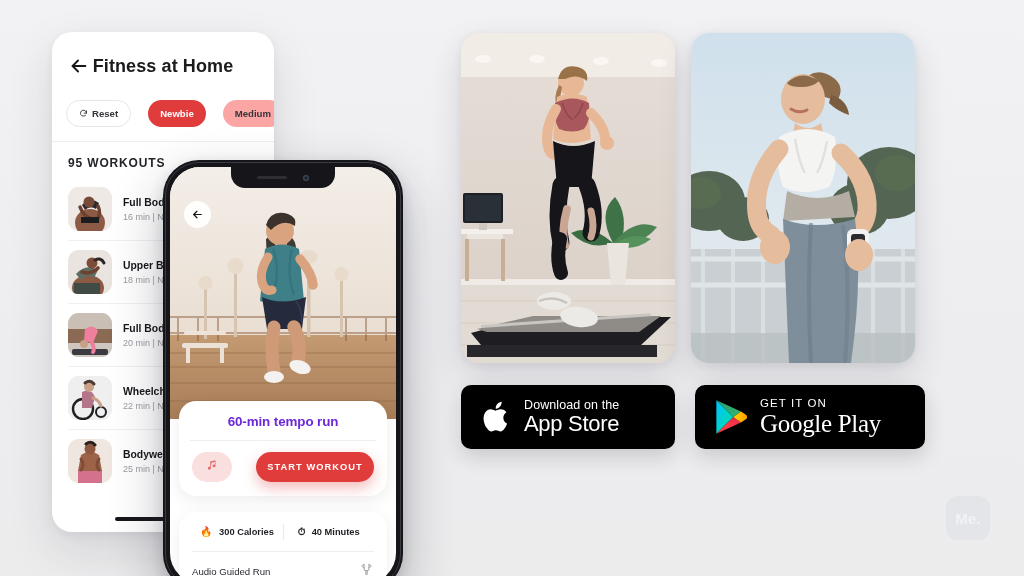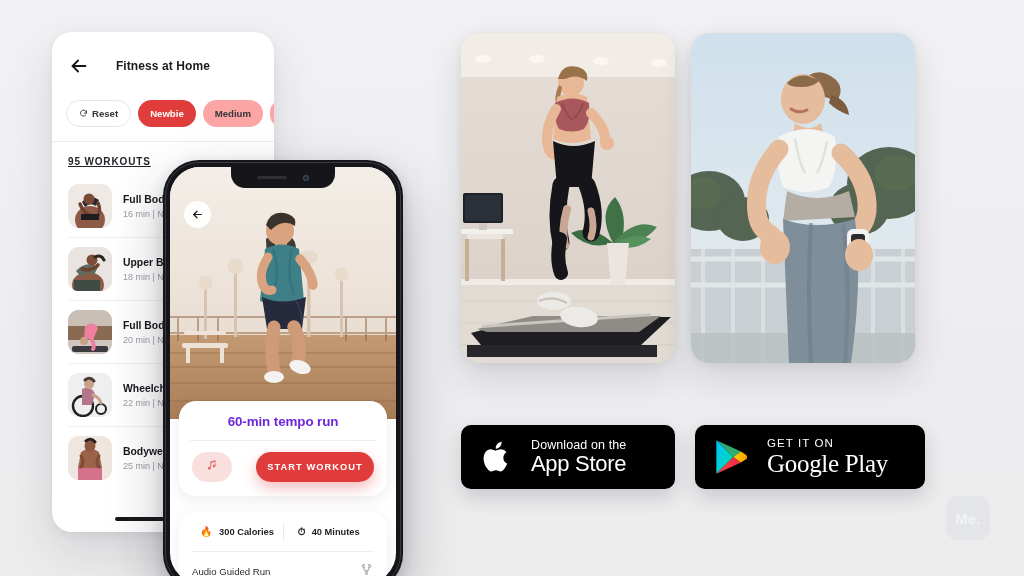--- a/index.html
+++ b/index.html
@@ -15,33 +15,33 @@
   .tablet {
     position:absolute; left:52px; top:32px; width:222px; height:500px;
     background:#ffffff; border-radius:20px;
     box-shadow:0 18px 46px rgba(40,42,55,.13), 0 3px 10px rgba(40,42,55,.06);
     overflow:hidden;
   }
   .tb-head { height:68px; display:flex; align-items:center; padding:0 16px; position:relative; }
   .back-arrow { width:22px; height:22px; flex:0 0 22px; position:relative; }
   .back-arrow svg { width:100%; height:100%; display:block; }
   .tb-title {
-    font-size:12px; font-weight:600; color:#1b1b1e; letter-spacing:.1px;
+    font-size:18px; font-weight:600; color:#1b1b1e; letter-spacing:.1px;
     position:absolute; left:0; right:0; text-align:center; pointer-events:none;
   }
-  .chips { display:flex; gap:7px; padding:0 14px 14px 14px; }
+  .chips { display:flex; gap:17px; padding:0 14px 14px 14px; }
   .chip {
     border-radius:14px; height:27px; padding:0 12px; display:flex; align-items:center; gap:4px;
     font-size:9.6px; font-weight:600; color:#35353a; background:#fca5a5; white-space:nowrap; flex:0 0 auto;
   }
   .chip.ghost { background:#fff; border:1px solid #e6e6ea; }
   .chip.active { background:#e03c3c; color:#fff; }
   .chip .reset-ic { width:9px; height:9px; }
   .divider-line { height:1px; background:#eeeef0; margin:0; }
-  .section-label { font-size:10px; font-weight:700; letter-spacing:.85px; color:#24242a; padding:14px 16px 8px;text-decoration:underline; }
+  .section-label { font-size:12px; font-weight:700; letter-spacing:.85px; color:#24242a; padding:14px 16px 8px; }
 
   .wlist { padding:0 0 0 16px; }
   .wrow { display:flex; align-items:center; gap:11px; padding:9px 0; border-top:1px solid #f0f0f2; }
   .wrow:first-child { border-top:none; }
   .wthumb { width:44px; height:44px; border-radius:11px; flex:0 0 44px; overflow:hidden; position:relative; background:#f3f2f2; }
   .wthumb svg { position:absolute; inset:0; width:100%; height:100%; }
   .wmeta { min-width:0; overflow:hidden; white-space:nowrap; }
   .wname { font-size:10.4px; font-weight:700; color:#17171b; line-height:1.25; }
   .wsub { font-size:9px; color:#9b9ba3; margin-top:3px; line-height:1.2; }
   .home-ind { position:absolute; left:50%; transform:translateX(-50%); bottom:11px; width:96px; height:4px; border-radius:3px; background:#17171b; }
@@ -96,23 +96,22 @@
   .photo {
     position:absolute; border-radius:18px; overflow:hidden;
     box-shadow:0 14px 34px rgba(40,42,55,.14), 0 2px 8px rgba(40,42,55,.07);
   }
   .photo svg { width:100%; height:100%; display:block; }
   #photo-treadmill { left:461px; top:33px; width:214px; height:330px; }
   #photo-outdoor  { left:691px; top:33px; width:224px; height:330px; }
 
   .badge {
     position:absolute; top:385px; height:64px; background:#000; border-radius:10px;
-    display:flex; align-items:center; gap:18px; padding:0 18px;
+    display:flex; align-items:center; gap:11px; padding:0 18px;
     box-shadow:0 8px 20px rgba(30,32,45,.17);
-    margin-top:40px;
   }
   #badge-appstore { left:461px; width:214px; }
   #badge-googleplay { left:695px; width:230px; }
   .badge .glyph { flex:0 0 auto; display:flex; align-items:center; }
   .badge .txt { color:#fff; line-height:1; }
   .badge .txt .small { font-size:12.5px; font-weight:400; letter-spacing:.1px; display:block; }
   .badge .txt .big { font-size:22px; font-weight:400; letter-spacing:-.3px; display:block; margin-top:2px; }
   #badge-googleplay .txt .small { font-size:11.5px; letter-spacing:1.1px; }
   #badge-googleplay .txt .big { font-size:25px;font-family:Liberation Serif, serif; }
 

